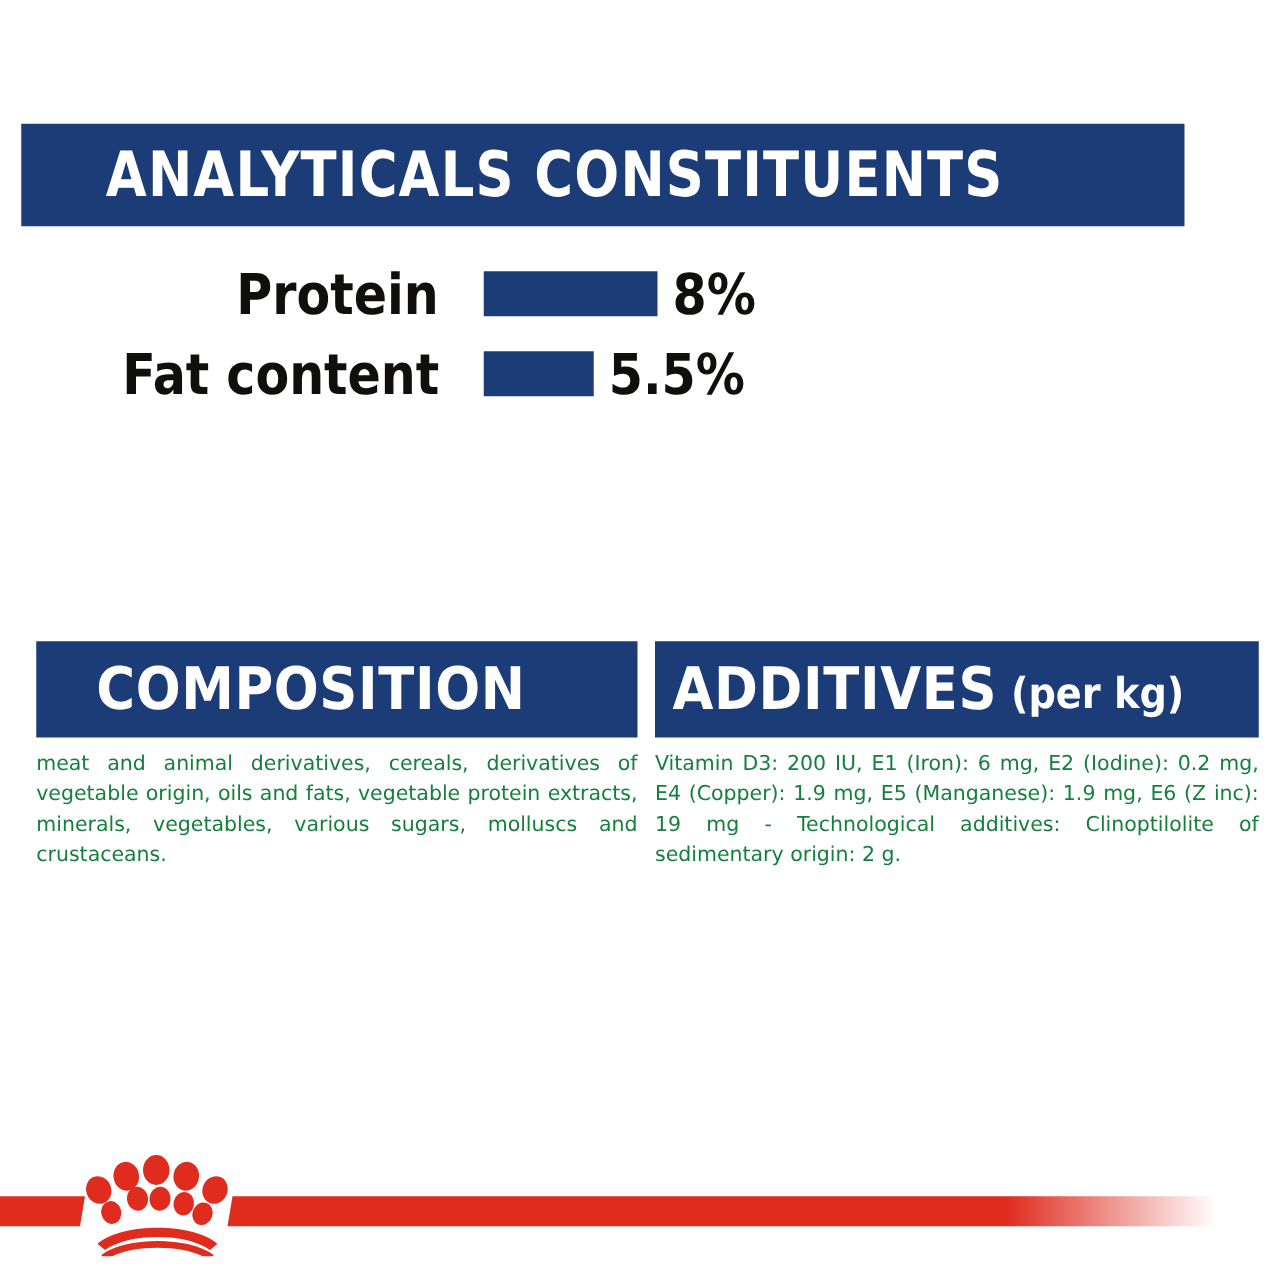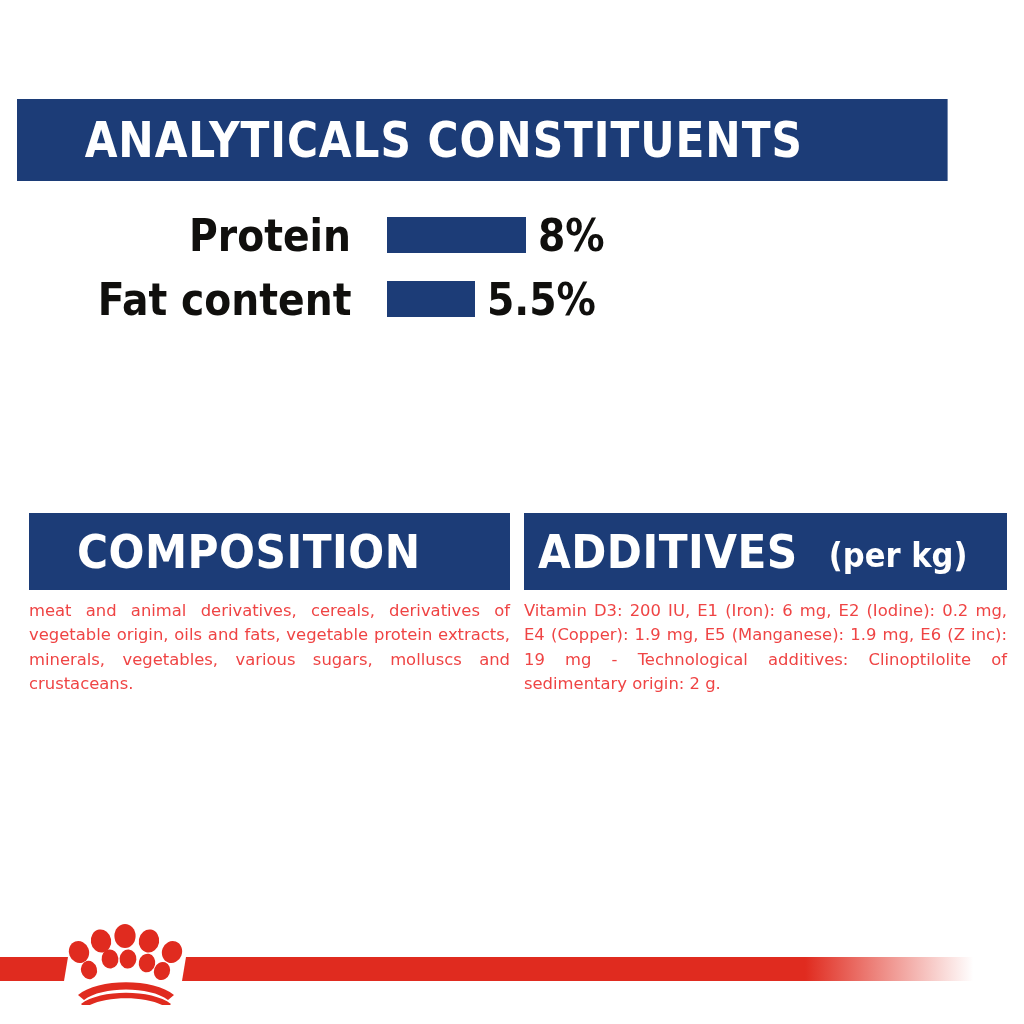--- a/index.html
+++ b/index.html
@@ -90,35 +90,35 @@
   #composition-col { left:17px;  width:481px;margin-left:12px; }
   #additives-col   { left:524px; width:483px; }
 
   .info-band {
     height:77px;
     width:100%;
     padding-left:48px;
     font-size:47px;
     letter-spacing:0.5px;
   }
-  #additives-col .info-band { padding-left:14px;gap:20px; }
+  #additives-col .info-band { padding-left:14px; }
   .info-band .sub {
     font-size:34px;
     margin-left:11px;
     letter-spacing:0px;
     position:relative;
     top:3px;
   }
 
   .info-body {
     margin-top:9px;
     font-family:"DejaVu Sans","Liberation Sans", sans-serif;
     font-size:16.4px;
     line-height:24.4px;
-    color:#ef4444;
+    color:#15803d;
     text-align:justify;
     text-justify:inter-word;
   }
 
   
   #brand-rule { position:absolute; left:0; top:955px; width:1024px; height:28px; }
   #crown { position:absolute; left:68px; top:921px; width:116px; height:84px; }
 </style>
 </head>
 <body>

